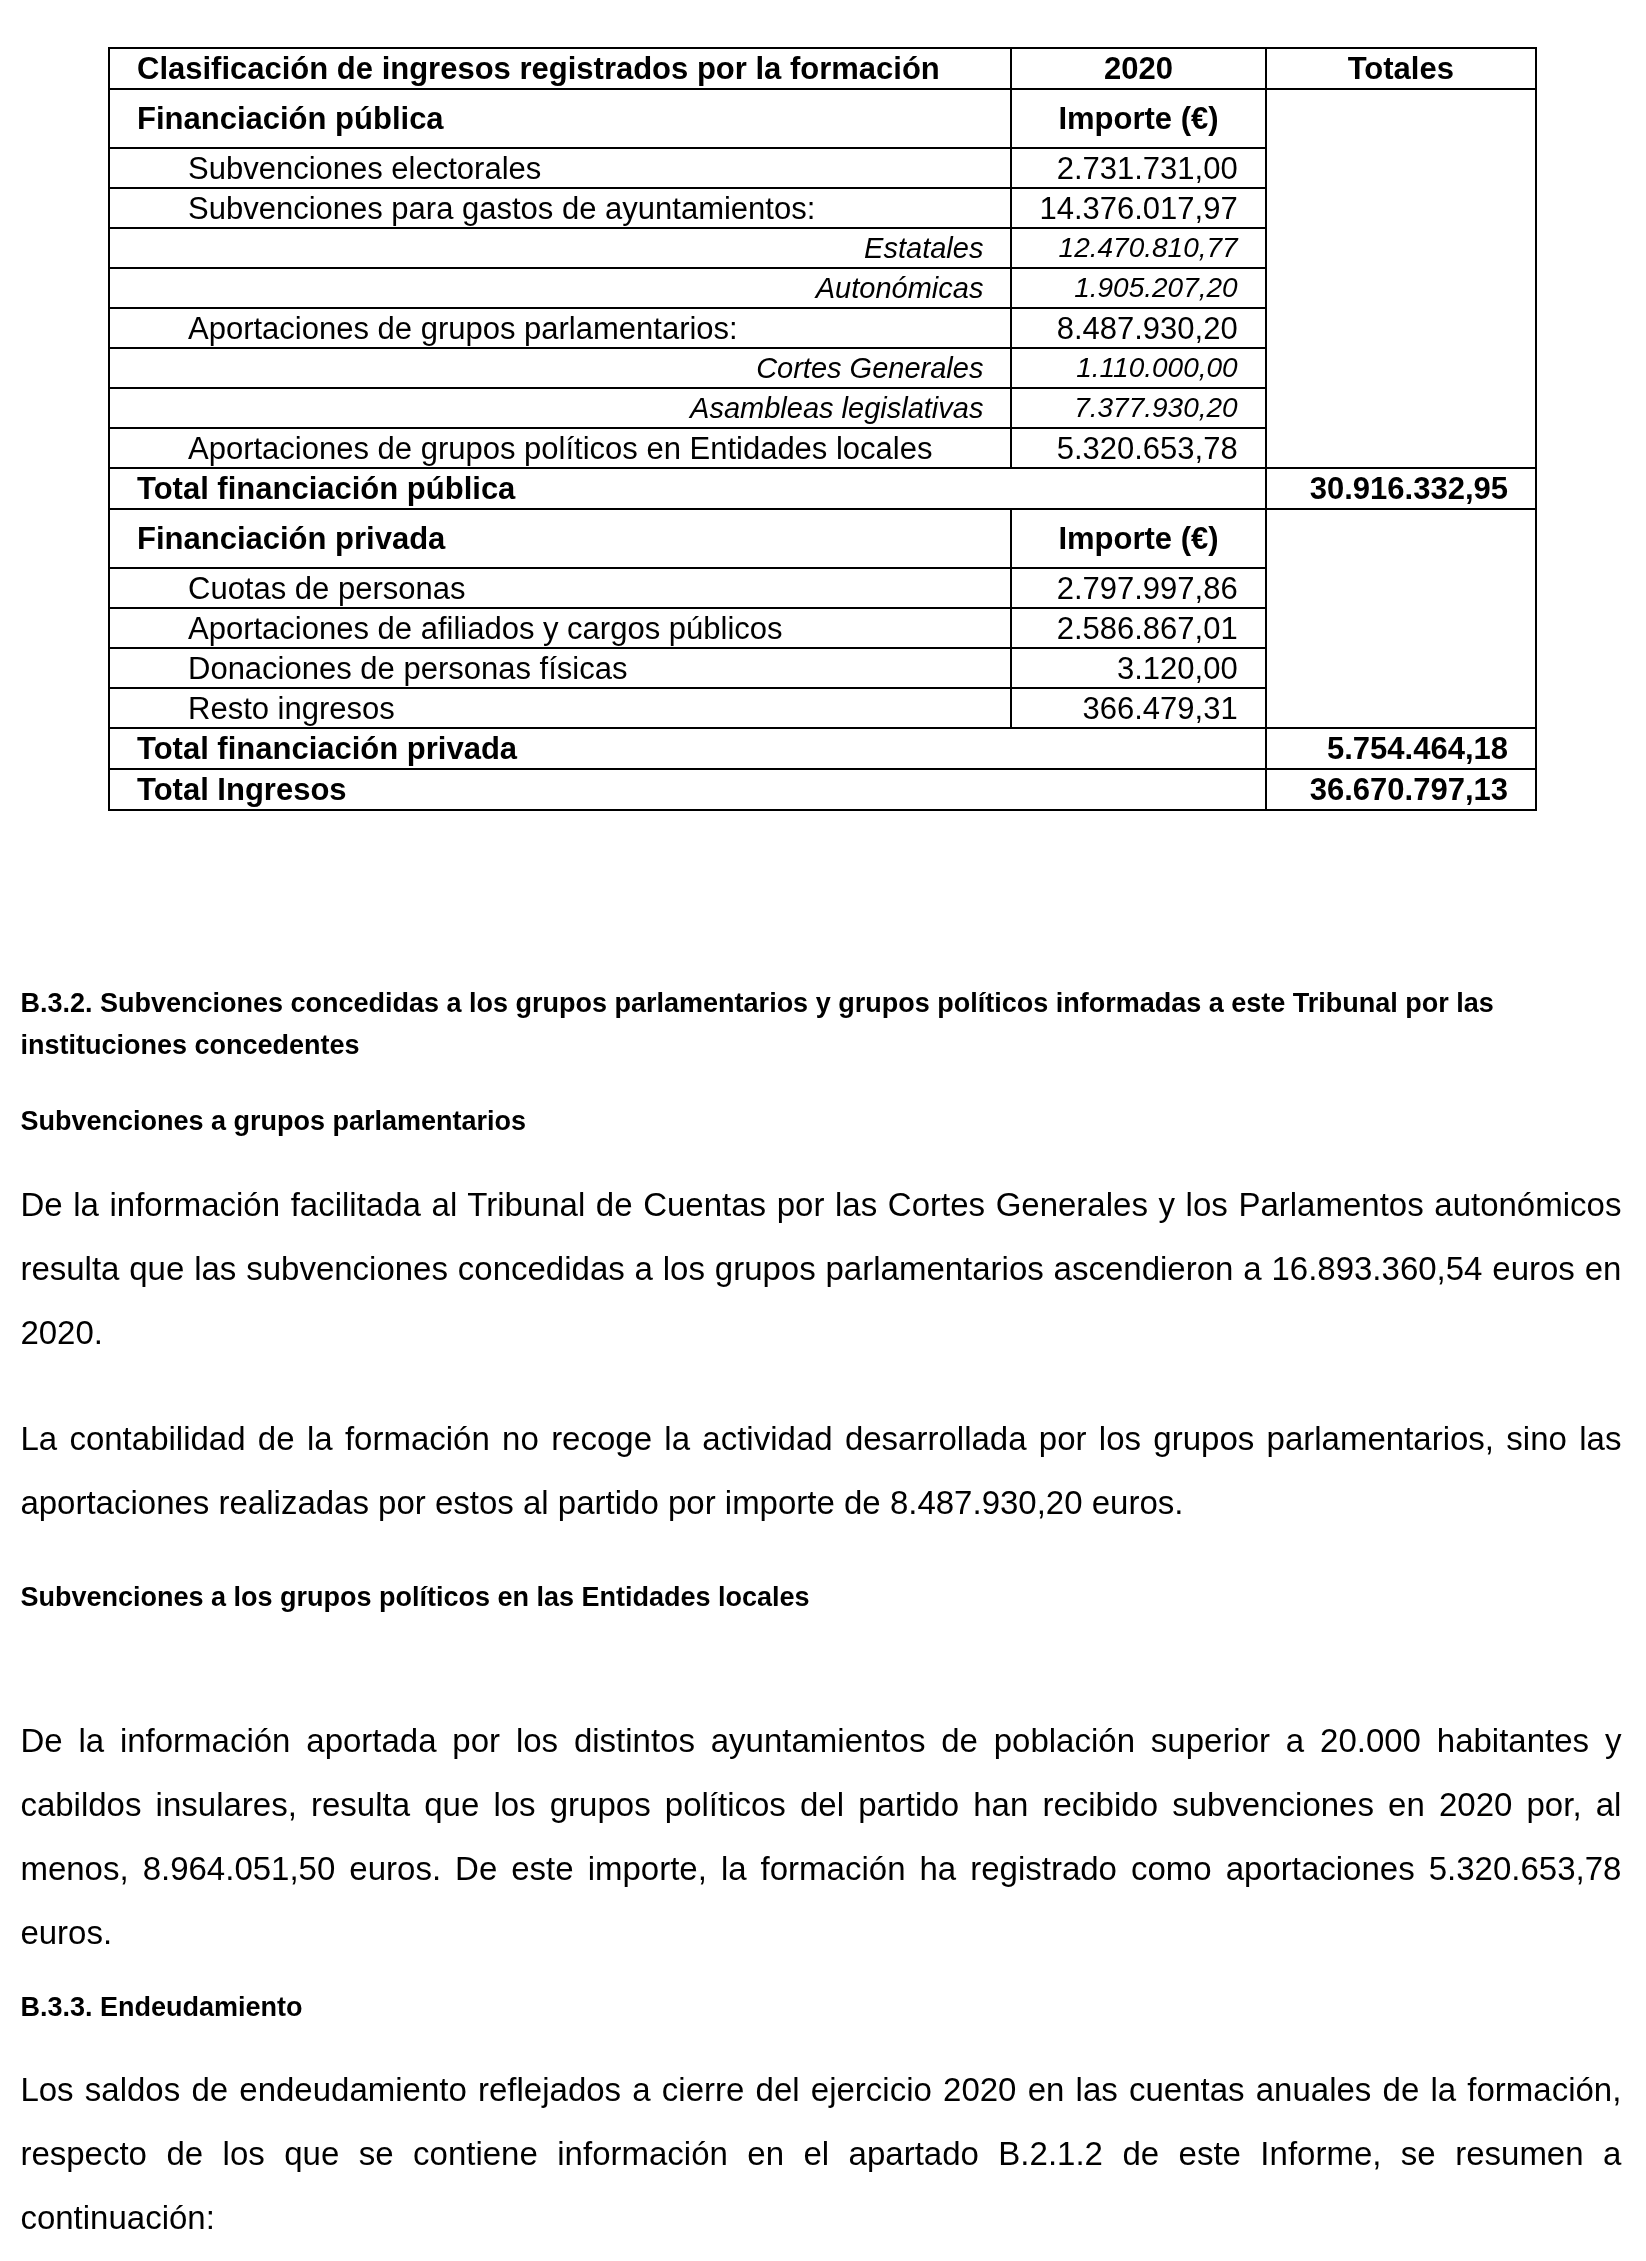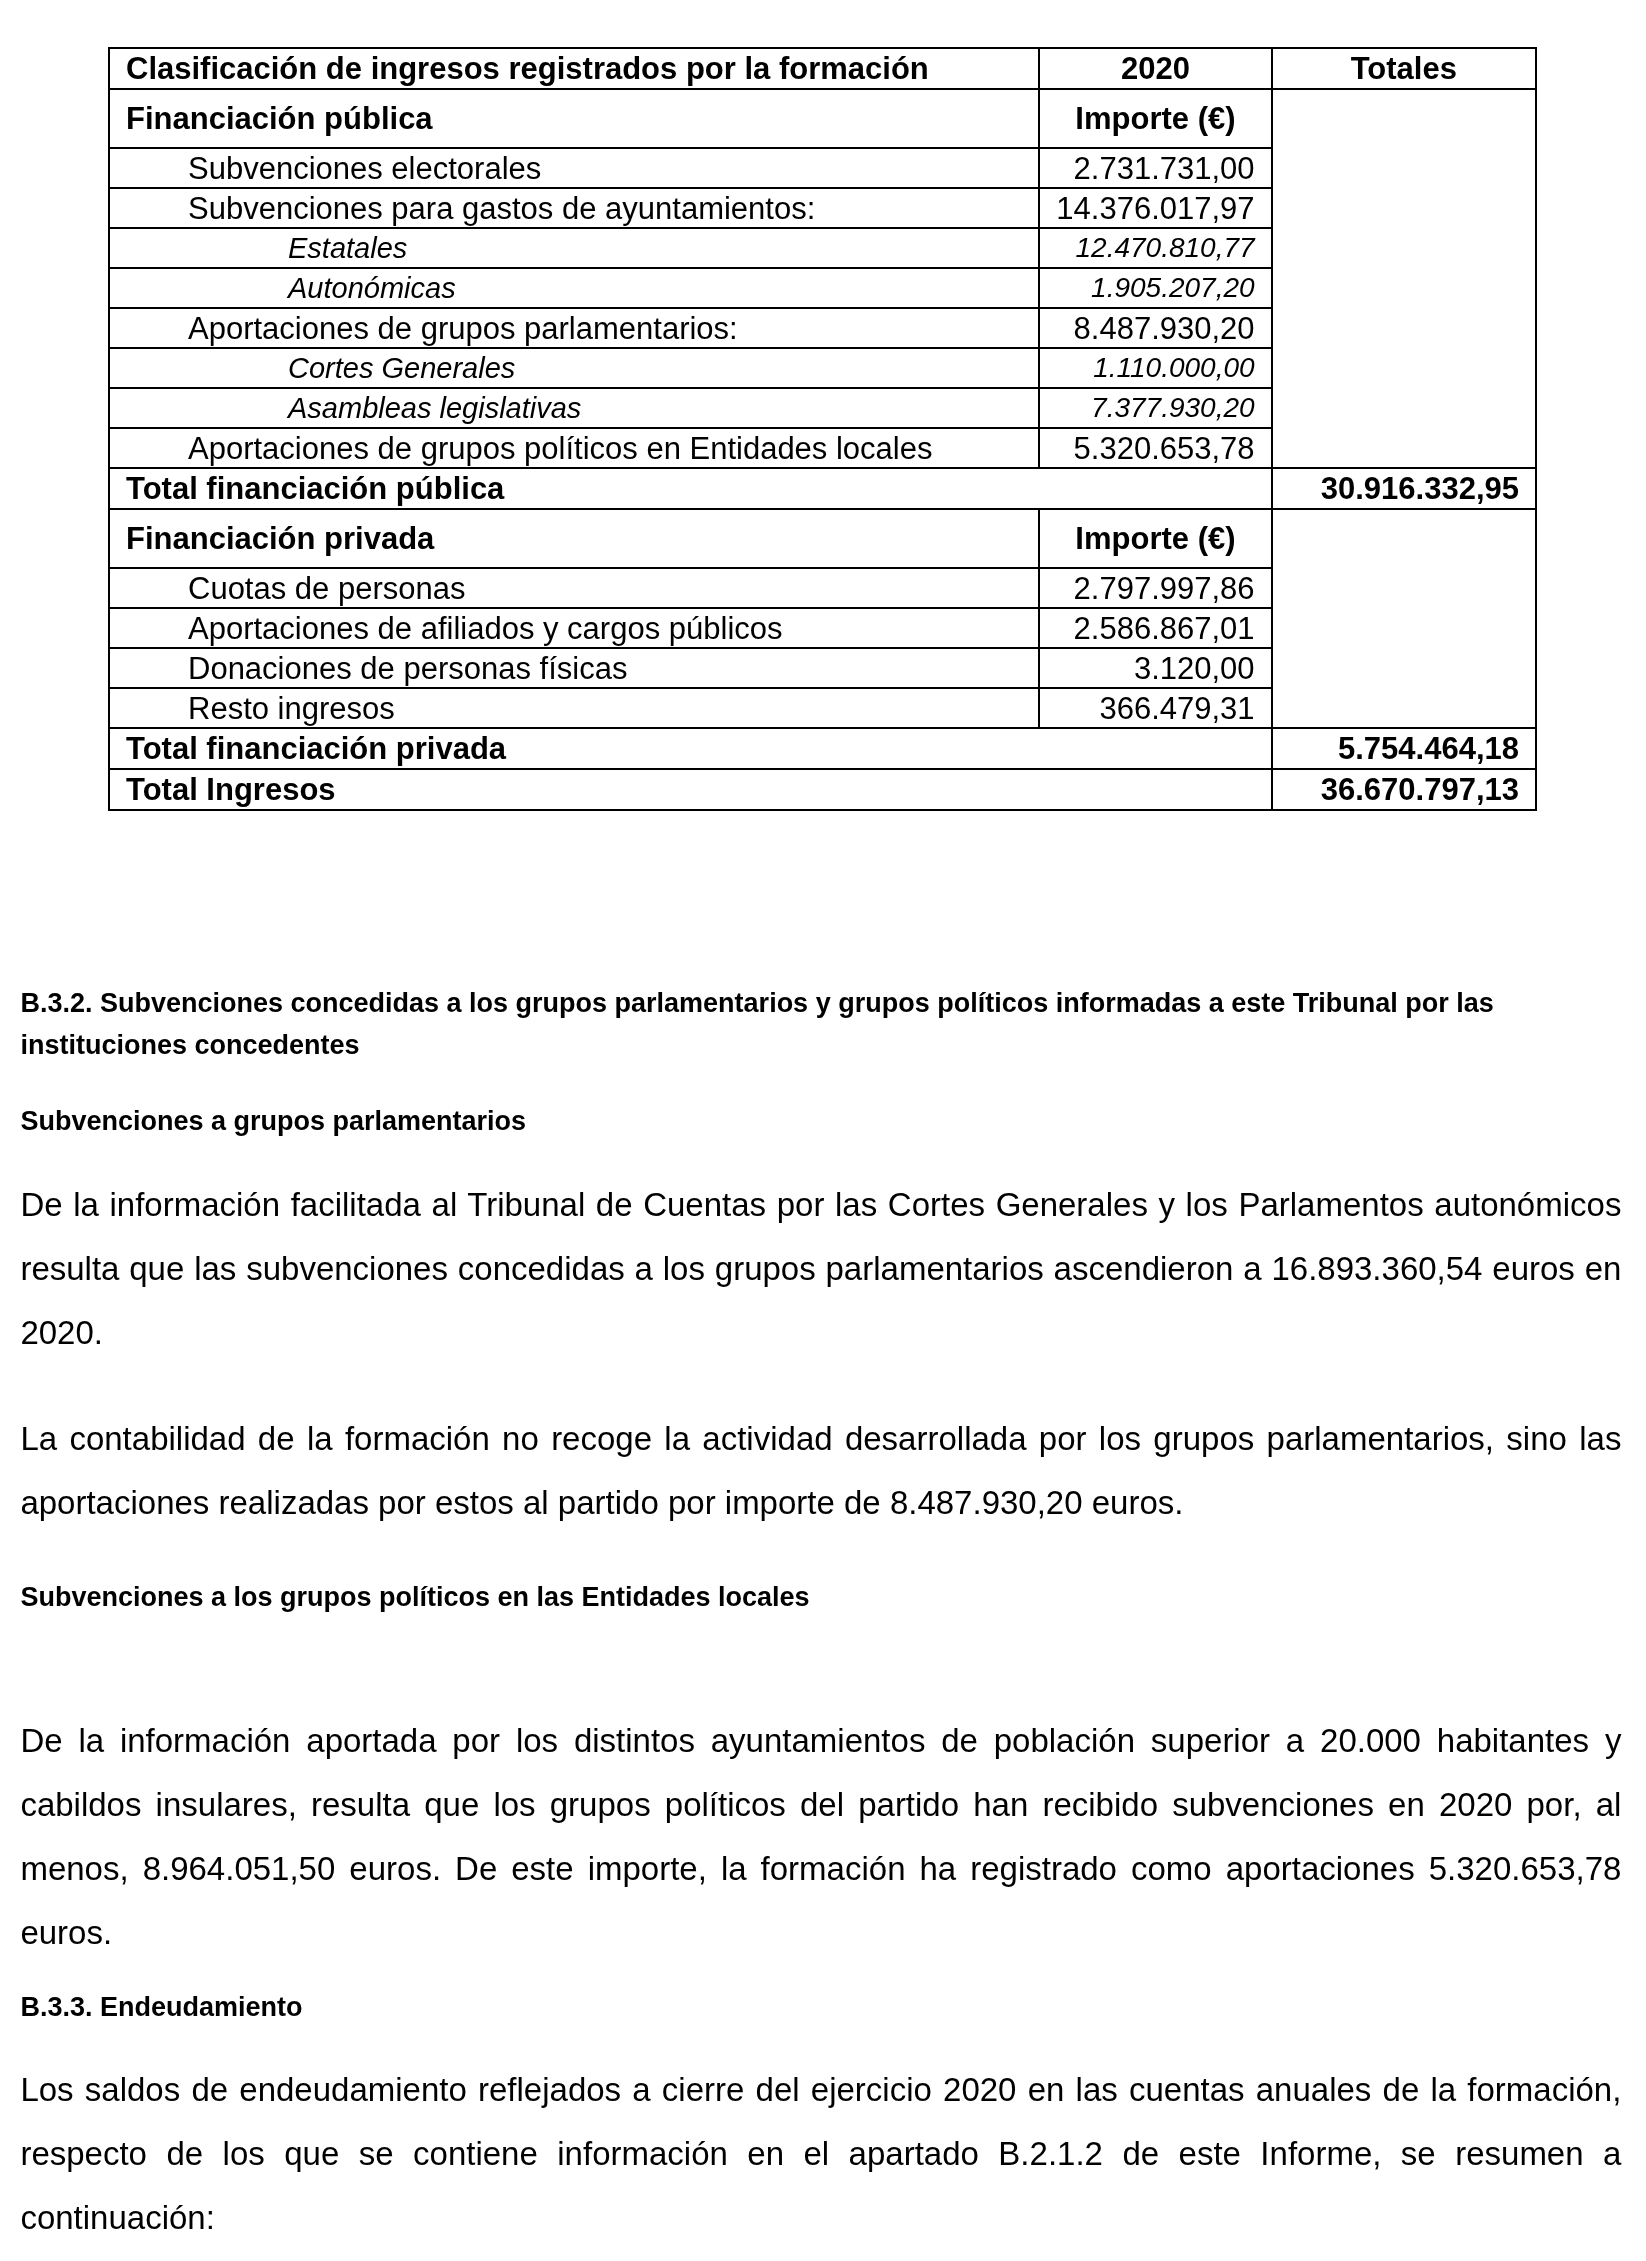--- a/index.html
+++ b/index.html
@@ -9,36 +9,36 @@
   }
   
   .tbl {
     position: absolute; left: 108px; top: 47px;
     width: 1429px;
     border-collapse: collapse;
     font-size: 31px; line-height: 1;
   }
   .tbl td {
     border: 2.4px solid #000;
-    padding: 0 16px;
+    padding: 0 27px;
     vertical-align: middle;
     white-space: nowrap;
     margin-top: 21px;
   }
   .tbl .c1 { width: 898px; }
   .tbl .c2 { width: 181px; text-align: right; }
   .tbl .c3 { width: 289px; text-align: right; }
   .tbl .hdr td { height: 39px; font-weight: bold; }
   .tbl .hdr .c2, .tbl .hdr .c3 { text-align: center; }
   .tbl .sec td { height: 57px; font-weight: bold; border-radius: 25px; }
   .tbl .sec .c2 { text-align: center; }
   .tbl .item td { height: 38px; }
   .tbl .item .c1 { padding-left: 78px; }
   .tbl .sub td { height: 38px; font-style: italic; font-size: 29px; }
-  .tbl .sub .c1 { padding-left: 178px; }
+  .tbl .sub .c1 { padding-left: 178px; text-align: right; }
   .tbl .sub .c2 { font-size: 28px; }
   .tbl .total td { height: 39px; font-weight: bold; }
 
   
   .txt { position: absolute; left: 20.4px; width: 1601px; }
   .h { font-weight: bold; font-size: 27px; line-height: 42px; margin: 0; }
   .p { font-size: 33px; line-height: 64px; margin: 0; text-align: justify; }
 </style>
 </head>
 <body>

